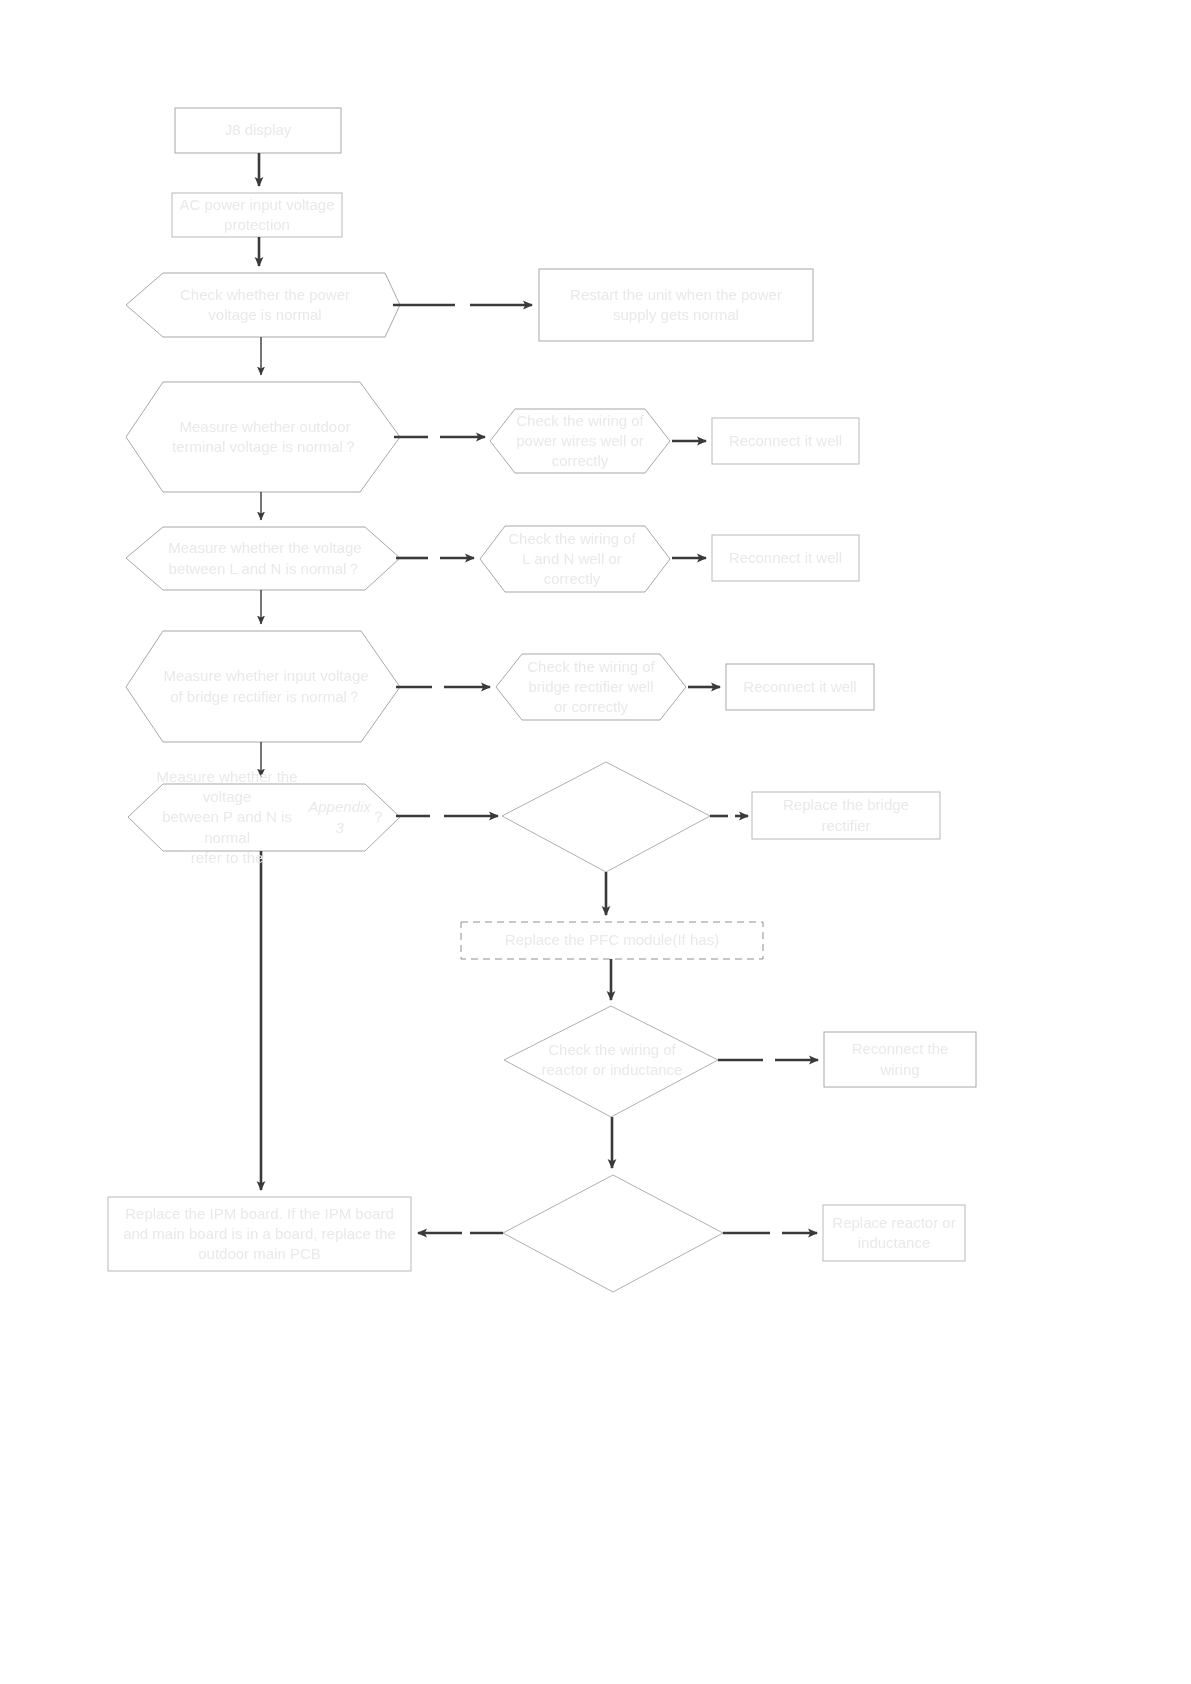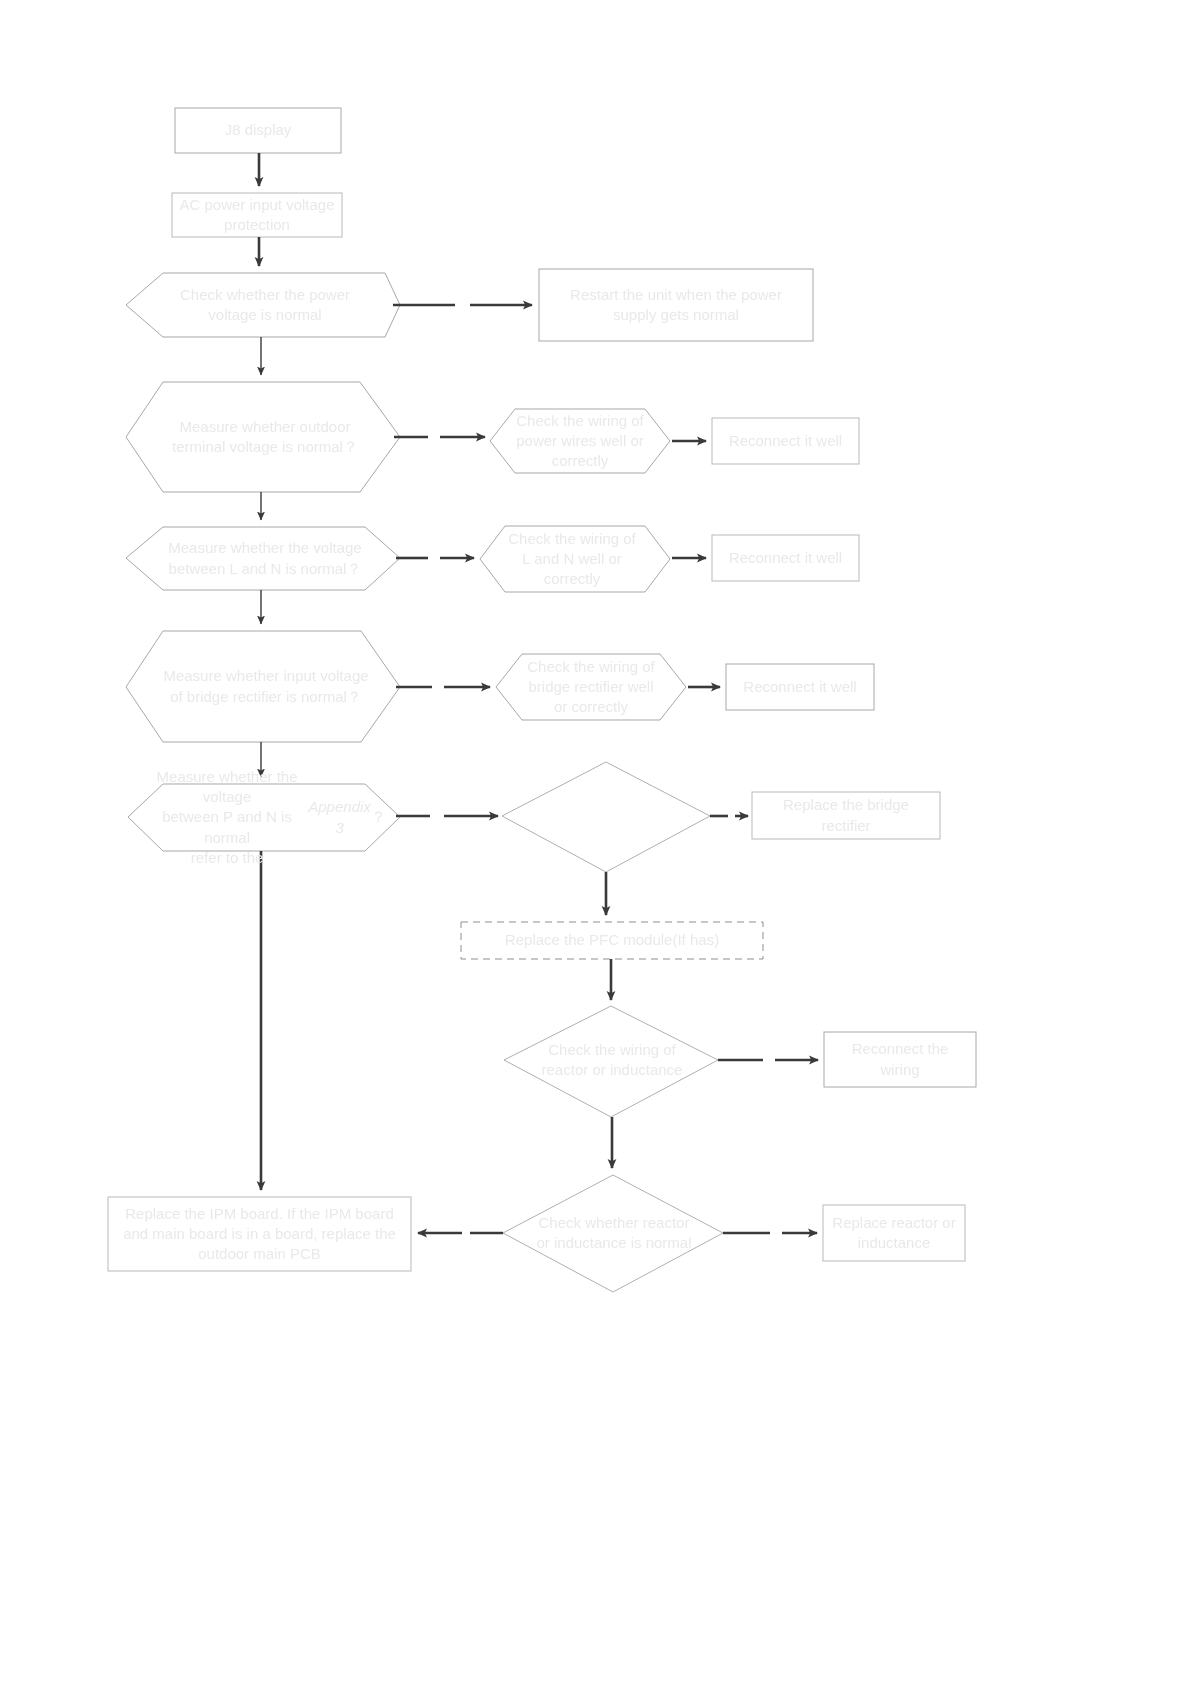--- a/index.html
+++ b/index.html
@@ -240,22 +240,20 @@
 rectifier</div>
 
   <div class="node-label" style="left:461px; top:922px; width:302px; height:37px;">Replace the PFC module(If has)</div>
 
   <div class="node-label" style="left:528px; top:1035px; width:168px; height:50px;">Check the wiring of
 reactor or inductance</div>
 
   <div class="node-label" style="left:824px; top:1032px; width:152px; height:55px;">Reconnect the
 wiring</div>
 
-  <div class="node-label" style="left:525px; top:1208px; width:178px; height:50px;">Check whether reactor
-or inductance is normal</div>
 
   <div class="node-label" style="left:823px; top:1205px; width:142px; height:56px;">Replace reactor or
 inductance</div>
 
   <div class="node-label" style="left:108px; top:1197px; width:303px; height:74px;">Replace the IPM board. If the IPM board
 and main board is in a board, replace the
 outdoor main PCB</div>
 
   <div class="node-hit" style="left:175px; top:108px; width:166px; height:45px;"></div>
   <div class="node-hit" style="left:172px; top:193px; width:170px; height:44px;"></div>

